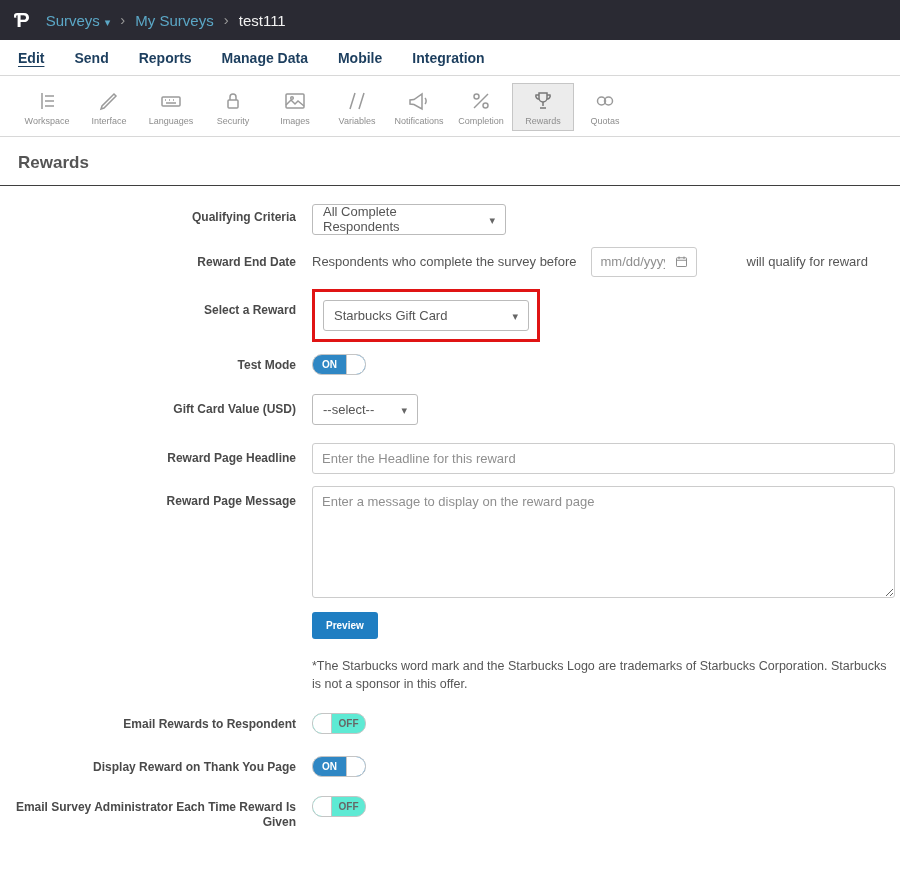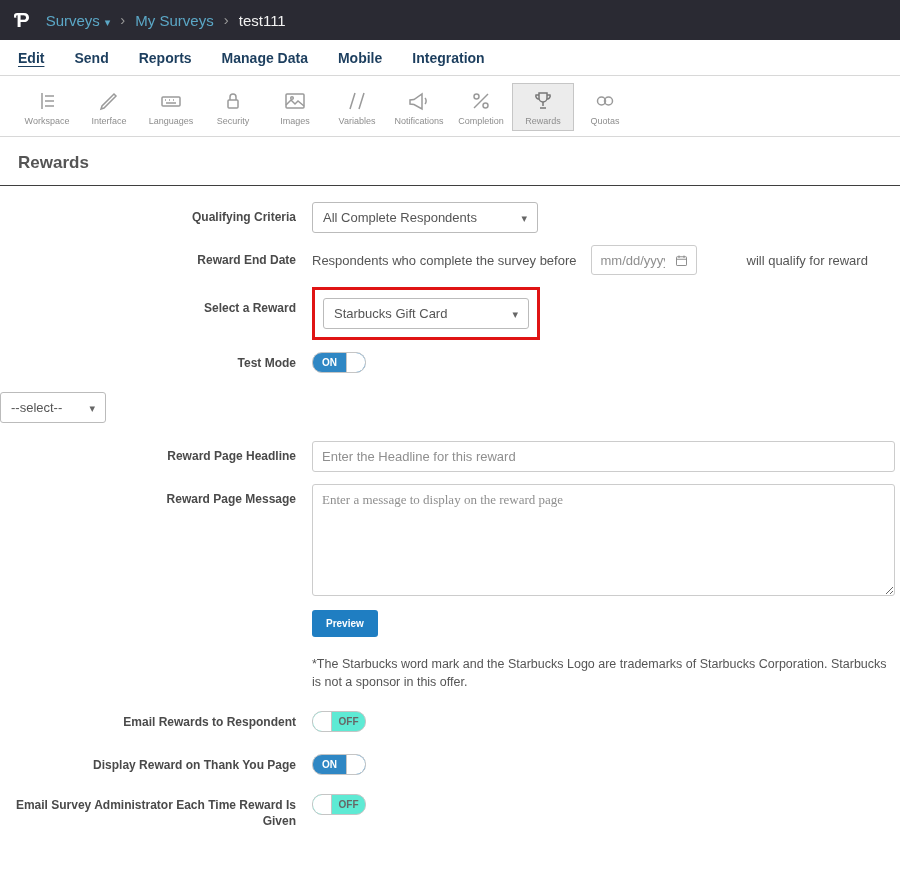--- a/index.html
+++ b/index.html
@@ -40,21 +40,21 @@
   .field { flex:1; padding-right:5px; }
   .sel { height:31px; border:1px solid #bbb; border-radius:3px; background:#fff;
          display:inline-flex; align-items:center; justify-content:space-between;
          padding:0 10px; font-size:13px; color:#555; cursor:pointer; }
   .sel .caret::after { content:"▾"; color:#666; font-size:11px; margin-left:14px; }
   input[type=text], textarea {
     border:1px solid #ccc; border-radius:3px; font-size:13px; color:#444;
     font-family:"Liberation Sans", sans-serif; padding:7px 9px;
   }
   input::placeholder, textarea::placeholder { color:#8f8f8f; }
-  .full { width:100%; height:31px;font-family:Liberation Serif, serif; }
+  .full { width:100%; height:31px; }
   textarea.full { height:112px; resize:vertical; }
   
   .date-row { display:flex; align-items:center; gap:14px; font-size:13px; color:#555; padding-top:7px; flex-wrap:nowrap;}
   .date-box { display:inline-flex; align-items:center; border:1px solid #ccc; border-radius:3px; height:30px; padding-right:7px; background:#fff;}
   .date-box input { border:none; width:82px; height:26px; }
   .date-box svg { width:15px; height:15px; stroke:#888; fill:none; stroke-width:1.5; }
   
   .toggle { display:inline-flex; width:54px; height:21px; border:1px solid #c5c5c5;
             border-radius:10px; overflow:hidden; cursor:pointer; }
   .toggle .t-label { flex:1; display:flex; align-items:center; justify-content:center;
@@ -174,21 +174,21 @@
 </div>
 
 <div class="page-title">Rewards</div>
 <hr class="title-rule">
 
 <div class="form">
 
   <div class="row">
     <div class="lbl">Qualifying Criteria</div>
     <div class="field">
-      <div class="sel" style="width:226px">
+      <div class="sel" style="width:194px">
         <span>All Complete Respondents</span>
         <span class="caret"></span>
       </div>
     </div>
   </div>
 
   <div class="row">
     <div class="lbl">Reward End Date</div>
     <div class="field date-row">
       <span style="margin-top:-7px">Respondents who complete the survey before</span>
@@ -219,20 +219,21 @@
     <div class="lbl">Test Mode</div>
     <div class="field">
       <div class="toggle on">
         <span class="t-label">ON</span>
         <span class="t-handle"></span>
       </div>
     </div>
   </div>
 
   <div class="row">
+    <div class="lbl">Gift Card Value (USD)</div>
     <div class="field">
       <div class="sel" style="width:106px">
         <span>--select--</span>
         <span class="caret"></span>
       </div>
     </div>
   </div>
 
 
   <div class="row" style="margin-top:18px">

